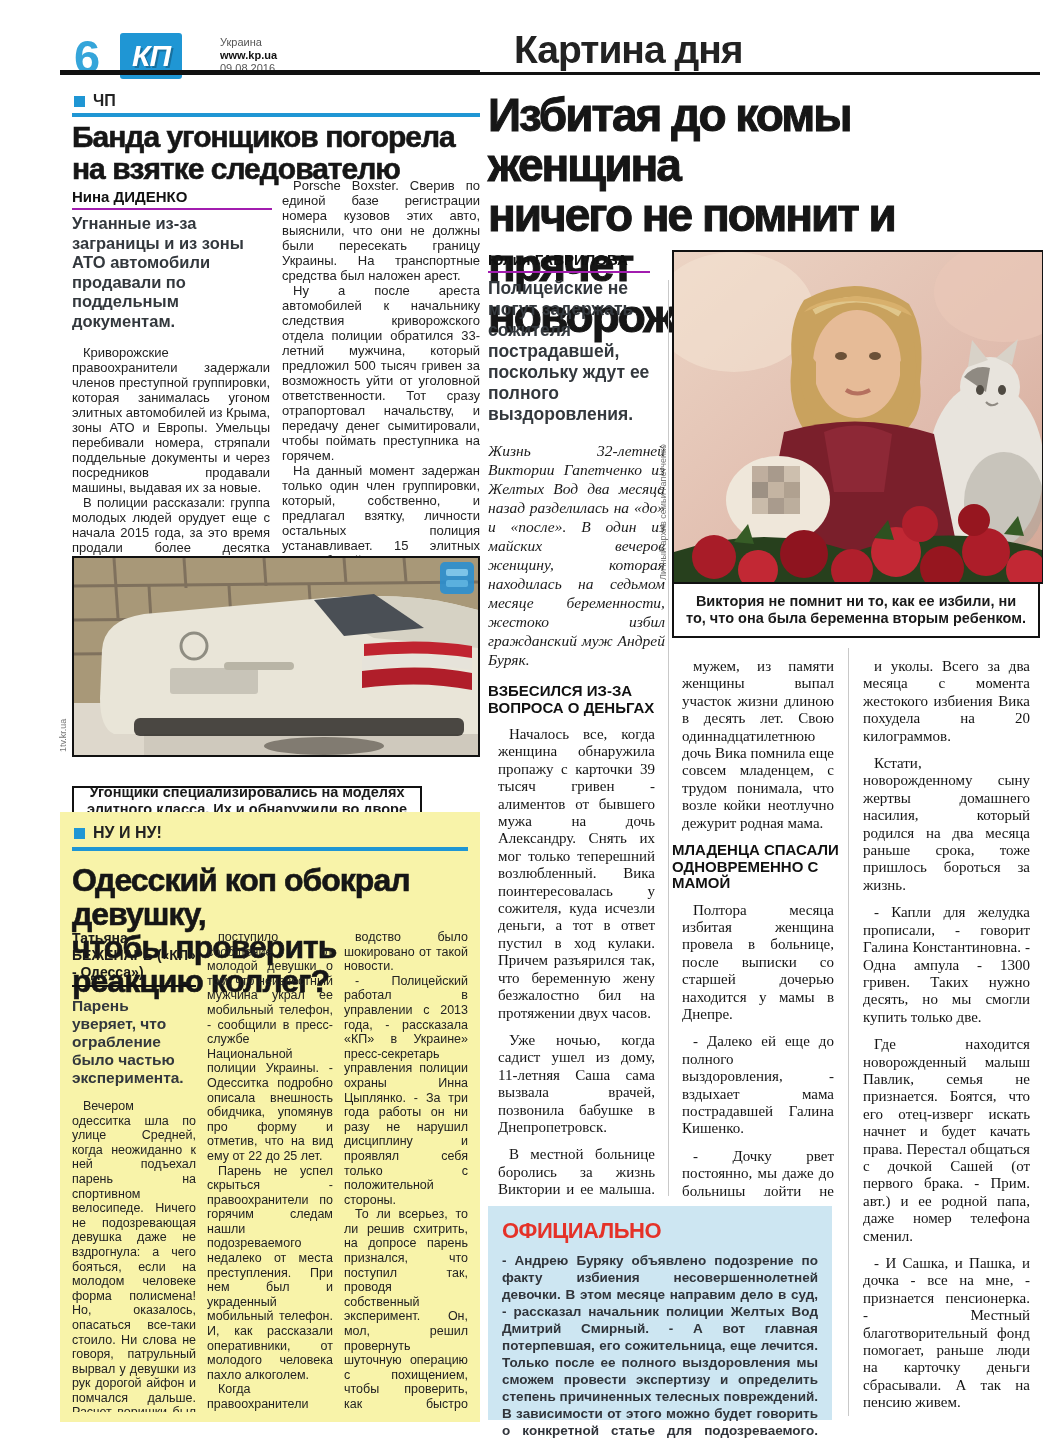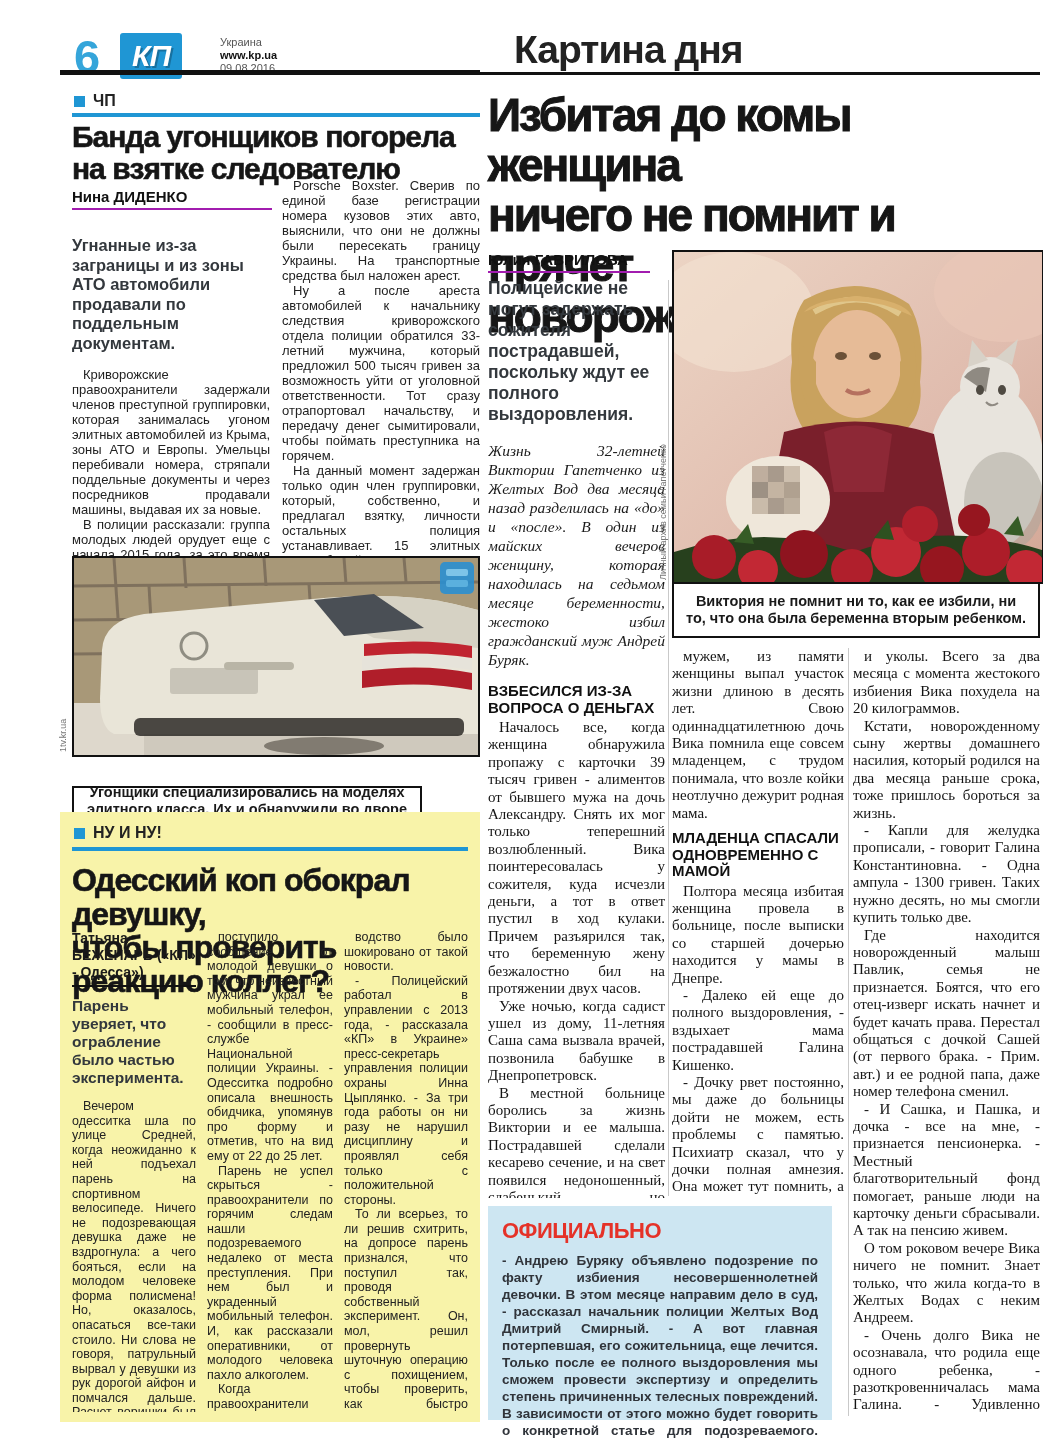--- a/index.html
+++ b/index.html
@@ -23,21 +23,21 @@
   .hl{font-weight:700;color:#161616;letter-spacing:-1px;line-height:1.05;-webkit-text-stroke:.6px currentColor;}
   .hl-left{font-size:30px;}
   .hl-main{font-size:46px;letter-spacing:-2px;line-height:1.09;-webkit-text-stroke:1px currentColor;}
   .hl-yellow{font-size:32px;}
   .byline{font-size:15px;font-weight:700;color:#111;padding-bottom:3px;border-bottom:2px solid #a21caf;}
   .lead{font-weight:700;color:#33383d;}
   
   .sansbody{font-size:13px;line-height:15px;text-align:justify;color:#222;}
   .sansbody p{margin:0;text-indent:11px;}
   .serifbody{font-family:"Liberation Serif",serif;font-size:15px;line-height:17.4px;text-align:justify;color:#141414;}
-  .serifbody p{margin:0;text-indent:11px;}
+  .serifbody p{margin:10px;text-indent:11px;}
   .subhead{font-family:"Liberation Sans",sans-serif;font-size:15px;line-height:16.5px;font-weight:700;color:#111;
            text-indent:0!important;margin:8px 0 3px 0!important;text-align:left;}
   .intro{font-family:"Liberation Serif",serif;font-style:italic;font-size:15.5px;line-height:19px;text-align:justify;}
   .photo-frame{border:2px solid #111;overflow:hidden;background:#ccc;}
   .caption{border:2px solid #111;background:#fff;font-size:14.5px;line-height:17px;font-weight:700;
            text-align:center;display:flex;align-items:center;justify-content:center;padding:5px 10px;box-sizing:border-box;}
   .vcredit{font-size:9px;color:#777;transform-origin:left top;transform:rotate(-90deg);white-space:nowrap;}
   .colrule{width:1px;background:#c9c9c9;}
   
   .yellowbox{background:#f8f3a9;}
@@ -70,21 +70,21 @@
     <span>ЧП</span>
   </div>
   <div class="abs bluerule" style="left:72px;top:113px;width:408px;height:4px;"></div>
   <div class="abs hl hl-left" style="left:72px;top:121px;width:410px;">
     <div>Банда угонщиков погорела</div>
     <div>на взятке следователю</div>
   </div>
   <div class="abs byline" style="left:72px;top:188px;width:200px;">Нина ДИДЕНКО</div>
 
   <div class="abs" style="left:72px;top:214px;width:198px;height:342px;overflow:hidden;">
-    <div class="lead" style="font-size:16.5px;line-height:19.5px;margin-bottom:14px;margin-top:22px;">Угнанные из-за заграницы и из зоны АТО автомобили продавали по поддельным документам.</div>
+    <div class="lead" style="font-size:16.5px;line-height:19.5px;margin-bottom:14px;">Угнанные из-за заграницы и из зоны АТО автомобили продавали по поддельным документам.</div>
     <div class="sansbody">
       <p>Криворожские правоохранители задержали членов преступной группировки, которая занималась угоном элитных автомобилей из Крыма, зоны АТО и Европы. Умельцы перебивали номера, стряпали поддельные документы и через посредников продавали машины, выдавая их за новые.</p>
       <p>В полиции рассказали: группа молодых людей орудует еще с начала 2015 года, за это время продали более десятка автомобилей.</p>
 
     </div>
   </div>
   <div class="abs sansbody" style="left:282px;top:178px;width:198px;height:378px;overflow:hidden;">
     <p>Porsche Boxster. Сверив по единой базе регистрации номера кузовов этих авто, выяснили, что они не должны были пересекать границу Украины. На транспортные средства был наложен арест.</p>
     <p>Ну а после ареста автомобилей к начальнику следствия криворожского отдела полиции обратился 33-летний мужчина, который предложил 500 тысяч гривен за возможность уйти от уголовной ответственности. Тот сразу отрапортовал начальству, и передачу денег сымитировали, чтобы поймать преступника на горячем.</p>
     <p>На данный момент задержан только один член группировки, который, собственно, и предлагал взятку, личности остальных полиция устанавливает. 15 элитных автомобилей, которые также проходили через преступные схемы, находятся в розыске.</p>

